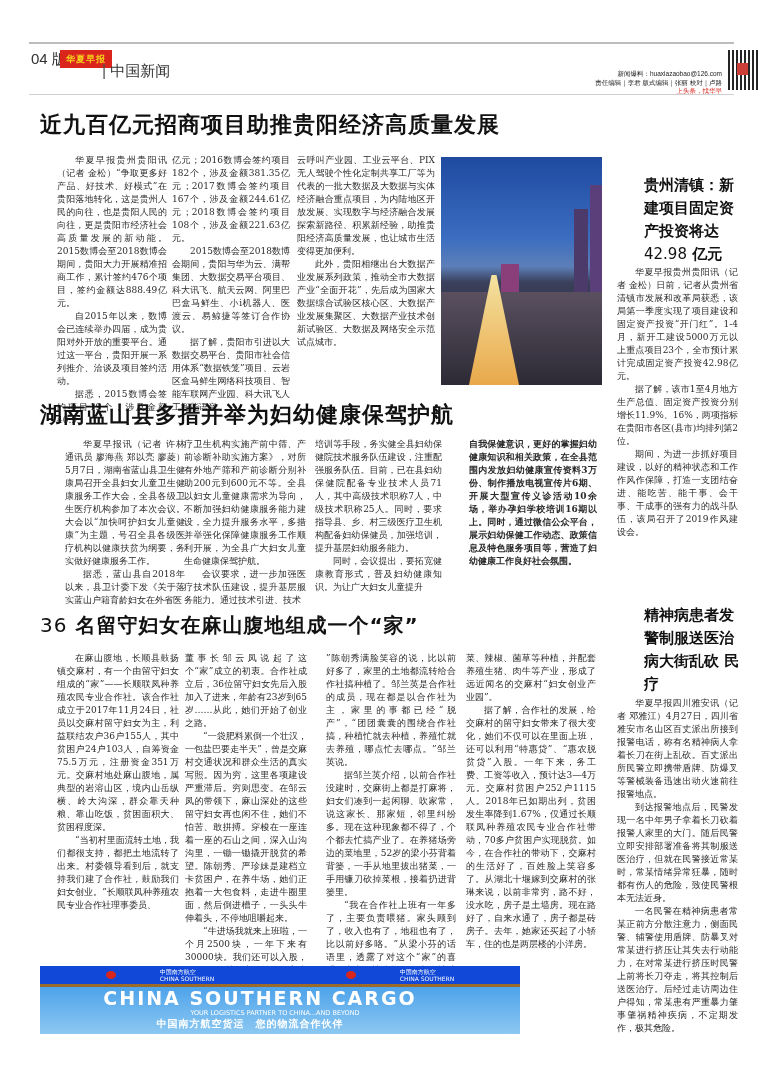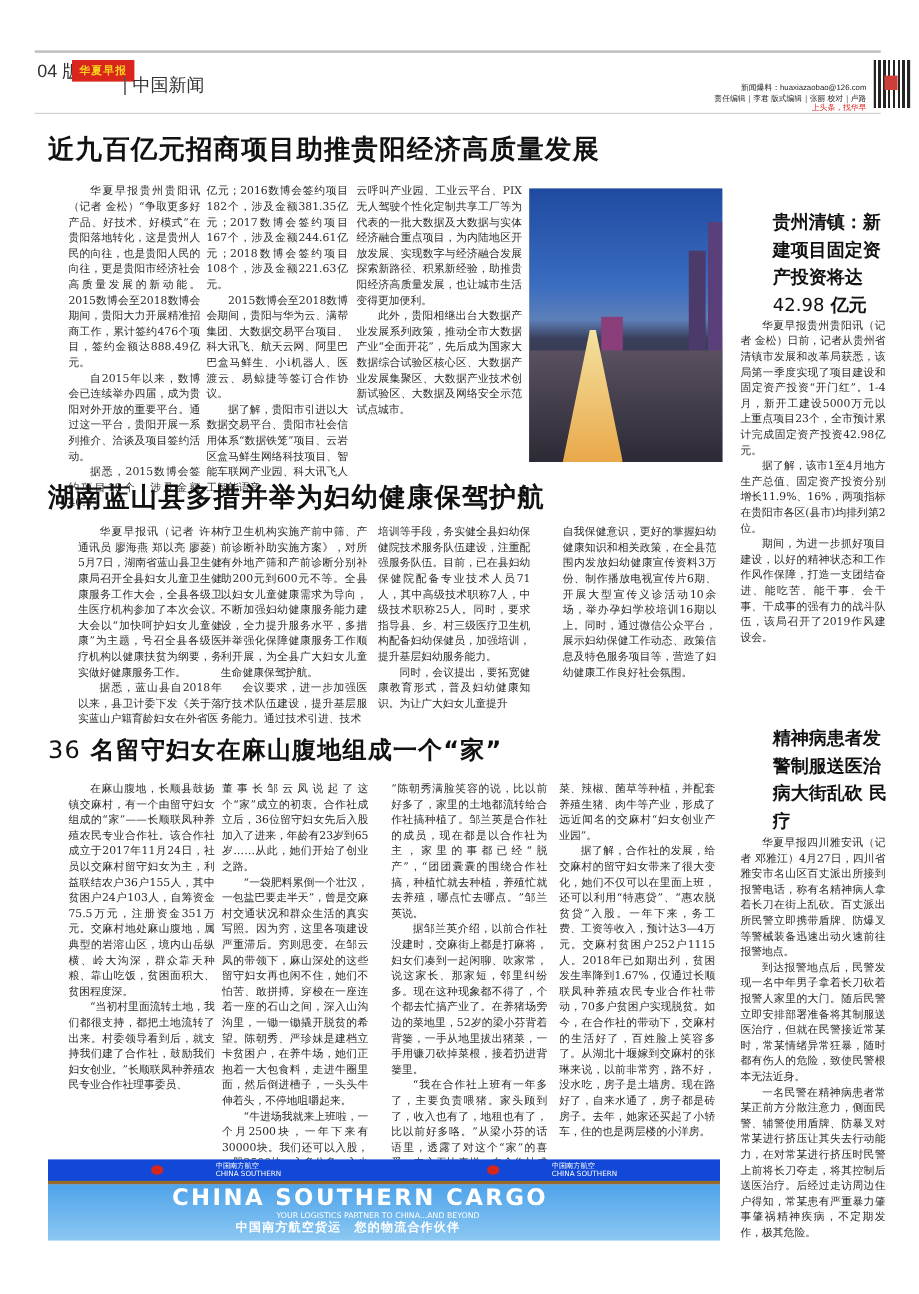--- a/index.html
+++ b/index.html
@@ -23,21 +23,21 @@
   .h3 .num{font-weight:normal;}
   .side-h{font-family:"DejaVu Sans",sans-serif;font-weight:bold;font-size:15px;line-height:23px;color:#111;margin-left:28px;}
   .side-h .num{font-weight:normal;}
   .col{position:absolute;font-size:9px;line-height:13px;text-align:justify;color:#2a2a2a;}
   .col p{margin:0;text-indent:2em;}
   .col p.cont{text-indent:0;}
   .photo{left:441px;top:157px;width:161px;height:228px;overflow:hidden;
      background:linear-gradient(180deg,#1f4aa0 0%,#3a6cc0 35%,#5c7fb8 48%,#3a3f5a 55%,#2a2a38 100%);}
   .road{position:absolute;left:28px;bottom:0;width:50px;height:110px;background:linear-gradient(180deg,#f4e2a0,#e9a84a);clip-path:polygon(45% 0,55% 0,100% 100%,0 100%);}
   .bldg{position:absolute;background:#4a3f6d;}
-  .ad{left:40px;top:966px;width:560px;height:68px;overflow:hidden;}
+  .ad{left:40px;top:966px;width:480px;height:68px;overflow:hidden;}
   .ad-top{height:18px;background:#1148d8;border-bottom:3px solid #9a6a2a;display:flex;justify-content:space-around;align-items:center;}
   .ad-brand{color:#fff;font-family:"DejaVu Sans",sans-serif;font-size:6px;line-height:7px;text-align:left;}
   .ad-logo{width:10px;height:8px;background:#d9251c;border-radius:50%;margin-right:44px;}
   .ad-body{height:47px;background:linear-gradient(180deg,#4ea3ea,#8cc8f2);text-align:center;}
   .ad-title{font-family:"DejaVu Sans",sans-serif;font-weight:bold;font-size:19px;color:#fff;letter-spacing:2px;line-height:22px;margin-left:-40px;}
   .ad-sub{font-family:"DejaVu Sans",sans-serif;font-weight:normal;font-size:6.5px;color:#fff;line-height:8px;margin-left:-10px;}
   .ad-cn{font-family:"DejaVu Sans",sans-serif;font-weight:bold;font-size:10px;color:#fff;line-height:13px;margin-left:-60px;letter-spacing:1px;}
 </style>
 </head>
 <body>
@@ -97,21 +97,21 @@
   <p>据悉，蓝山县自2018年以来，县卫计委下发《关于落实蓝山户籍育龄妇女在外省医</p>
 </div>
 <div class="col" style="left:184px;top:438px;width:122px;">
   <p class="cont">疗卫生机构实施产前中筛、产前诊断补助实施方案》，对所有外地产筛和产前诊断分别补助200元到600元不等。全县以妇女儿童健康需求为导向，不断加强妇幼健康服务能力建设，全力提升服务水平，多措并举强化保障健康服务工作顺利开展，为全县广大妇女儿童生命健康保驾护航。</p>
   <p>会议要求，进一步加强医疗技术队伍建设，提升基层服务能力。通过技术引进、技术</p>
 </div>
 <div class="col" style="left:315px;top:438px;width:127px;">
   <p class="cont">培训等手段，务实健全县妇幼保健院技术服务队伍建设，注重配强服务队伍。目前，已在县妇幼保健院配备专业技术人员71人，其中高级技术职称7人，中级技术职称25人。同时，要求指导县、乡、村三级医疗卫生机构配备妇幼保健员，加强培训，提升基层妇幼服务能力。</p>
   <p>同时，会议提出，要拓宽健康教育形式，普及妇幼健康知识。为让广大妇女儿童提升</p>
 </div>
-<div class="col" style="left:469px;top:438px;width:128px;">
+<div class="col" style="left:469px;top:438px;width:128px;font-weight:bold;">
   <p class="cont">自我保健意识，更好的掌握妇幼健康知识和相关政策，在全县范围内发放妇幼健康宣传资料3万份、制作播放电视宣传片6期、开展大型宣传义诊活动10余场，举办孕妇学校培训16期以上。同时，通过微信公众平台，展示妇幼保健工作动态、政策信息及特色服务项目等，营造了妇幼健康工作良好社会氛围。</p>
 </div>
 
 <h2 class="abs h3"><span class="num">36</span> <span>名留守妇女在麻山腹地组成一个“家”</span></h2>
 <div class="col" style="left:57px;top:652px;width:122px;">
   <p>在麻山腹地，长顺县鼓扬镇交麻村，有一个由留守妇女组成的“家”——长顺联凤种养殖农民专业合作社。该合作社成立于2017年11月24日，社员以交麻村留守妇女为主，利益联结农户36户155人，其中贫困户24户103人，自筹资金75.5万元，注册资金351万元。交麻村地处麻山腹地，属典型的岩溶山区，境内山岳纵横、岭大沟深，群众靠天种粮、靠山吃饭，贫困面积大、贫困程度深。</p>
   <p>“当初村里面流转土地，我们都很支持，都把土地流转了出来。村委领导看到后，就支持我们建了合作社，鼓励我们妇女创业。”长顺联凤种养殖农民专业合作社理事委员、</p>
 </div>
 <div class="col" style="left:185px;top:652px;width:122px;">
   <p class="cont">董事长邹云凤说起了这个“家”成立的初衷。合作社成立后，36位留守妇女先后入股加入了进来，年龄有23岁到65岁……从此，她们开始了创业之路。</p>

